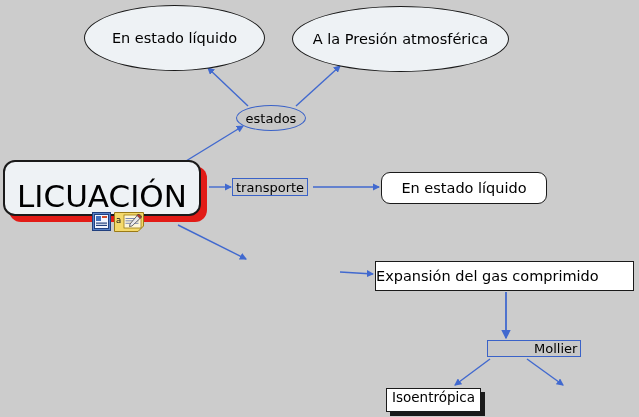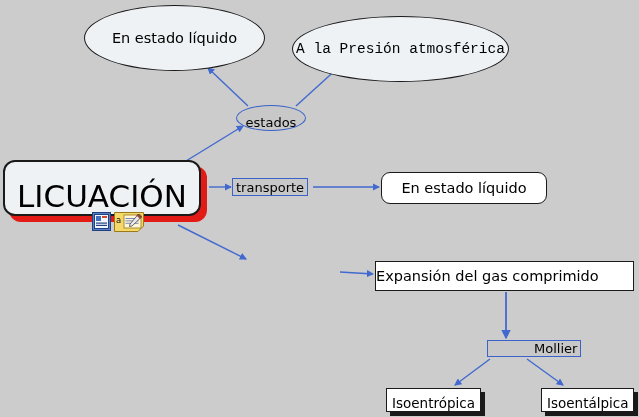--- a/index.html
+++ b/index.html
@@ -69,29 +69,29 @@
     display: flex;
     align-items: center;
     justify-content: center;
   }
   .ellipse-node .lbl {
     font-size: 14.5px;
     color: #000;
     white-space: nowrap;
   }
   #node-liquido-top { left: 84px; top: 5px; width: 181px; height: 66px; }
-  #node-presion     { left: 292px; top: 16px; width: 217px; height: 66px; font-family: Liberation Mono, monospace; }
+  #node-presion     { left: 292px; top: 6px; width: 217px; height: 66px; }
 
   
   .blue-ellipse {
     border-radius: 50%;
     background: #c8c8c8;
     border: 1.3px solid #3a62c8;
     display: flex;
-    align-items: flex-end;
+    align-items: center;
     justify-content: center;
   }
   .blue-ellipse .lbl {
     font-size: 13px;
     color: #000;
     white-space: nowrap;
   }
   #node-estados { left: 236px; top: 105px; width: 70px; height: 26px; }
 
   
@@ -135,21 +135,21 @@
   }
   .sharp-box .lbl { font-size: 14.5px; color: #000; white-space: nowrap; }
   #node-expansion { left: 375px; top: 261px; width: 259px; height: 30px; }
 
   
   .leaf-box {
     background: #ffffff;
     border: 1.4px solid #1a1a1a;
     box-shadow: 4px 4px 0 #1a1a1a;
     display: flex;
-    align-items: flex-end;
+    align-items: flex-start;
     justify-content: center;
     padding: 0 5px;
   }
   .leaf-box .lbl { font-size: 13.5px; color: #000; white-space: nowrap; }
   #node-isoentropica { left: 386px; top: 388px; height: 24px; }
   #node-isoentalpica { left: 541px; top: 388px; height: 24px; }
 </style>
 </head>
 <body>
 
@@ -239,17 +239,14 @@
   </div>
 
   <div class="node blue-rect" id="node-mollier">
     <span class="lbl">Mollier</span>
   </div>
 
   <div class="node leaf-box" id="node-isoentropica">
     <span class="lbl">Isoentrópica</span>
   </div>
 
-  <div class="node leaf-box" id="node-isoentalpica">
-    <span class="lbl">Isoentálpica</span>
-  </div>
 
 </div>
 
 </body></html>

